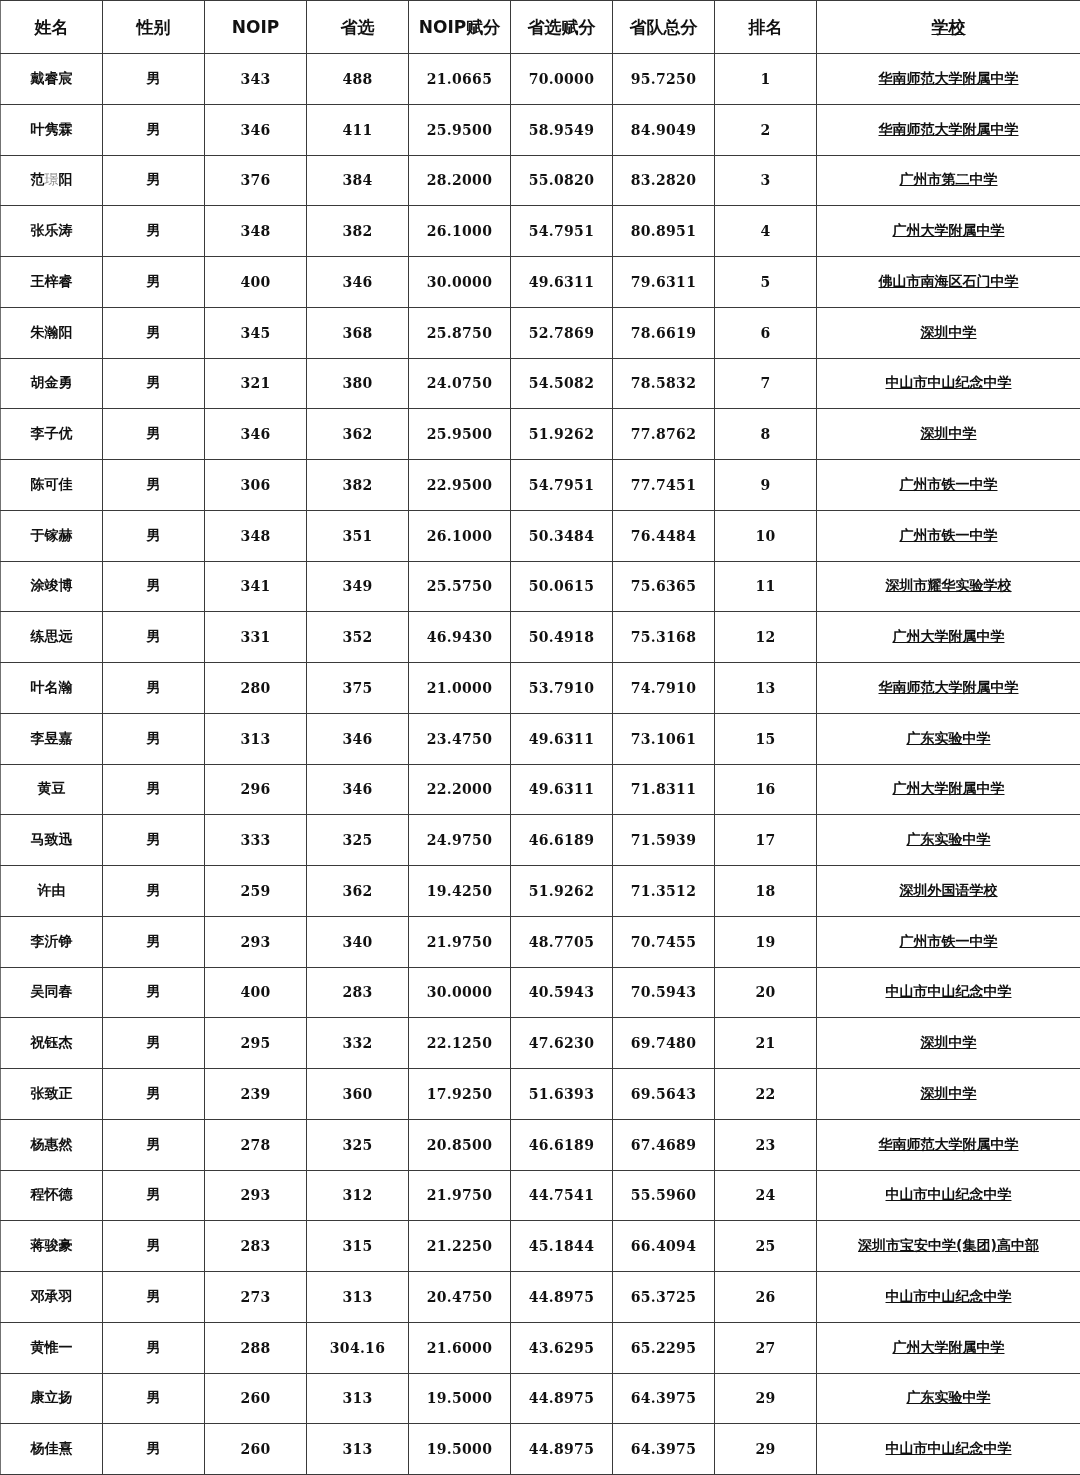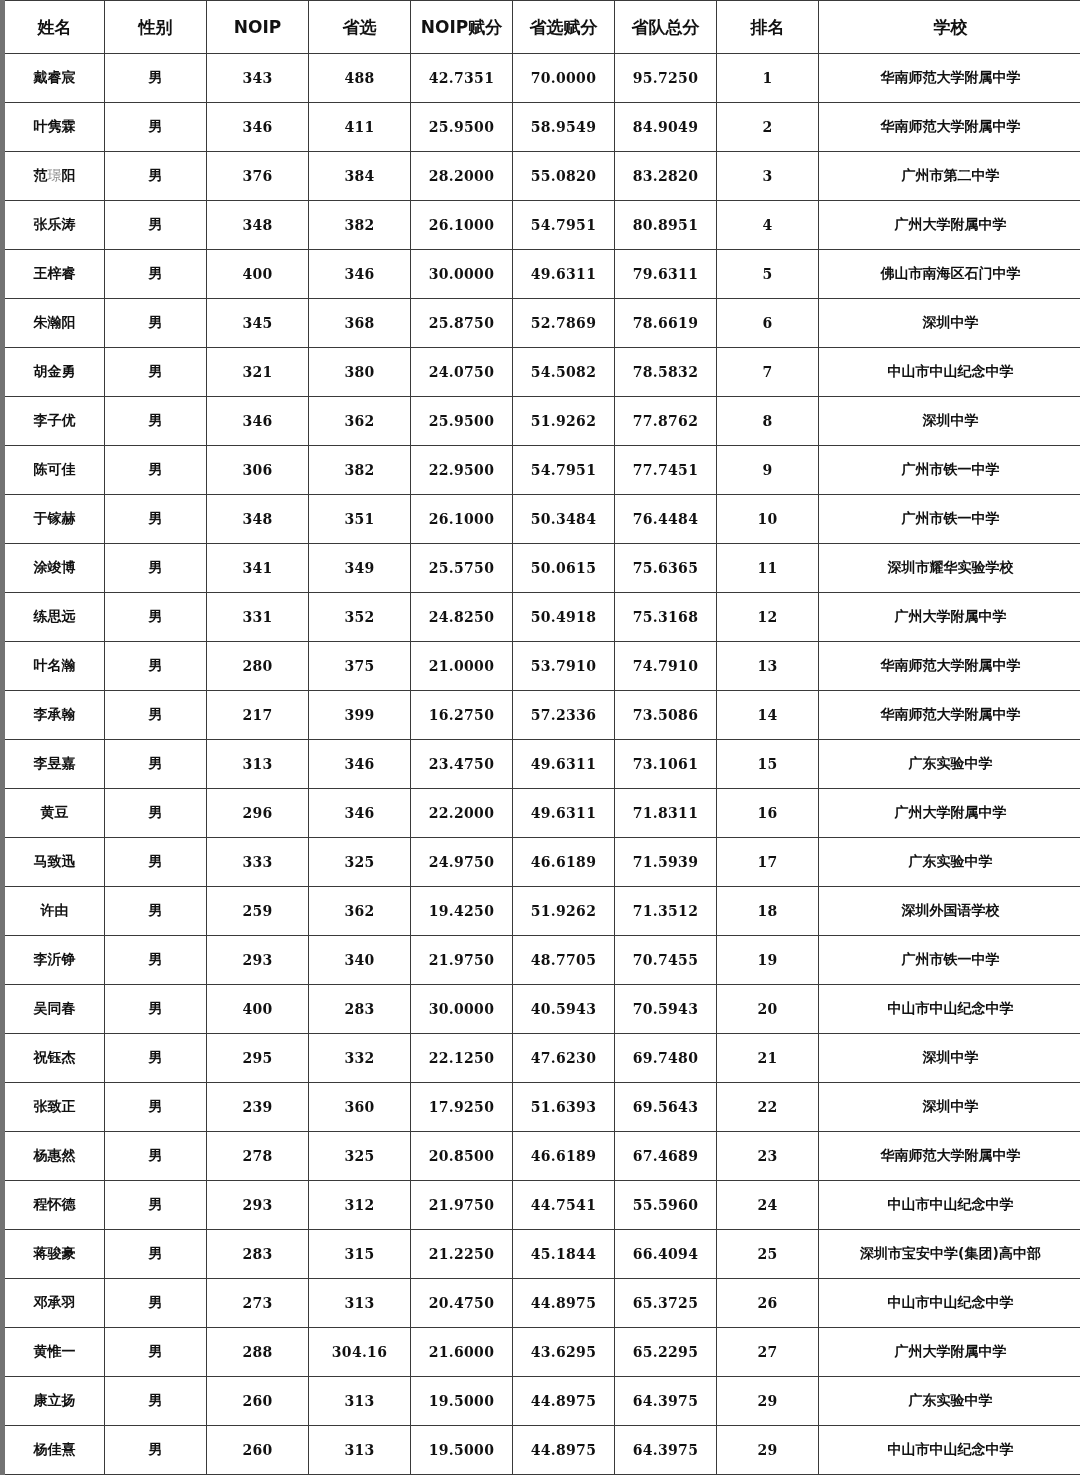--- a/index.html
+++ b/index.html
@@ -50,22 +50,22 @@
     td.cjk {
       font-family: "DejaVu Sans", "Liberation Sans", sans-serif;
       font-size: 14px;
     }
     td.num {
       font-family: "DejaVu Serif", "Liberation Serif", serif;
       font-size: 14px;
       letter-spacing: 0.3px;
     }
     .faint { color: #8a8a8a; font-weight: normal; }
-    th:first-child, td:first-child { border-left: 5px solid #737373; }
-    th:last-child, td:last-child { border-right: 1px solid #555; }
+    th:first-child, td:first-child { border-left: 1px solid #737373; }
+    th:last-child, td:last-child { border-right: 1px solid #555; text-decoration: underline; }
   </style>
 </head>
 <body>
 
 <table>
   <colgroup>
     <col class="c-name">
       <col class="c-gender">
       <col class="c-noip">
       <col class="c-prov">
@@ -87,21 +87,21 @@
       <th>排名</th>
       <th>学校</th>
     </tr>
   </thead>
   <tbody id="tbody">
       <tr>
         <td class="cjk">戴睿宸</td>
         <td class="cjk">男</td>
         <td class="num">343</td>
         <td class="num">488</td>
-        <td class="num">42.7351</td>
+        <td class="num">21.0665</td>
         <td class="num">70.0000</td>
         <td class="num">95.7250</td>
         <td class="num">1</td>
         <td class="cjk">华南师范大学附属中学</td>
       </tr>
       <tr>
         <td class="cjk">叶隽霖</td>
         <td class="cjk">男</td>
         <td class="num">346</td>
         <td class="num">411</td>
@@ -208,49 +208,38 @@
         <td class="num">50.0615</td>
         <td class="num">75.6365</td>
         <td class="num">11</td>
         <td class="cjk">深圳市耀华实验学校</td>
       </tr>
       <tr>
         <td class="cjk">练思远</td>
         <td class="cjk">男</td>
         <td class="num">331</td>
         <td class="num">352</td>
-        <td class="num">24.8250</td>
+        <td class="num">46.9430</td>
         <td class="num">50.4918</td>
         <td class="num">75.3168</td>
         <td class="num">12</td>
         <td class="cjk">广州大学附属中学</td>
       </tr>
       <tr>
         <td class="cjk">叶名瀚</td>
         <td class="cjk">男</td>
         <td class="num">280</td>
         <td class="num">375</td>
         <td class="num">21.0000</td>
         <td class="num">53.7910</td>
         <td class="num">74.7910</td>
         <td class="num">13</td>
         <td class="cjk">华南师范大学附属中学</td>
       </tr>
       <tr>
-        <td class="cjk">李承翰</td>
-        <td class="cjk">男</td>
-        <td class="num">217</td>
-        <td class="num">399</td>
-        <td class="num">16.2750</td>
-        <td class="num">57.2336</td>
-        <td class="num">73.5086</td>
-        <td class="num">14</td>
-        <td class="cjk">华南师范大学附属中学</td>
-      </tr>
-      <tr>
         <td class="cjk">李昱嘉</td>
         <td class="cjk">男</td>
         <td class="num">313</td>
         <td class="num">346</td>
         <td class="num">23.4750</td>
         <td class="num">49.6311</td>
         <td class="num">73.1061</td>
         <td class="num">15</td>
         <td class="cjk">广东实验中学</td>
       </tr>

